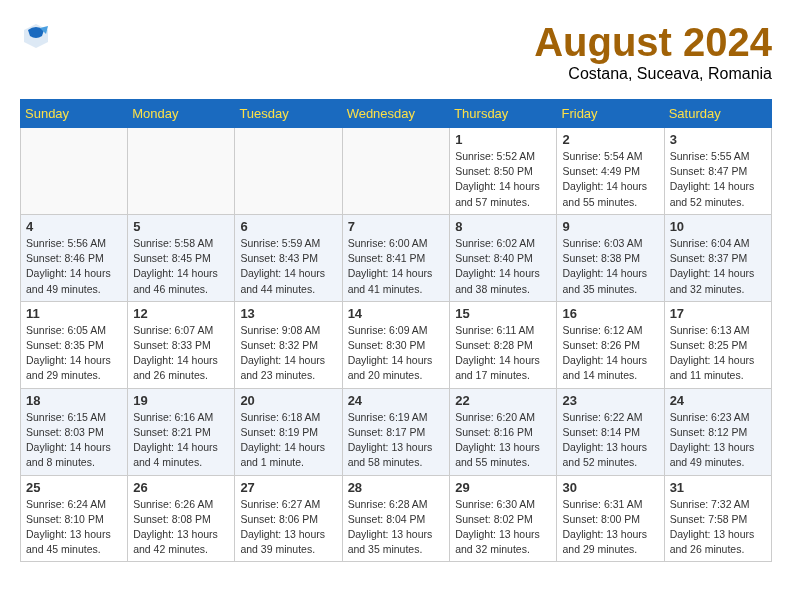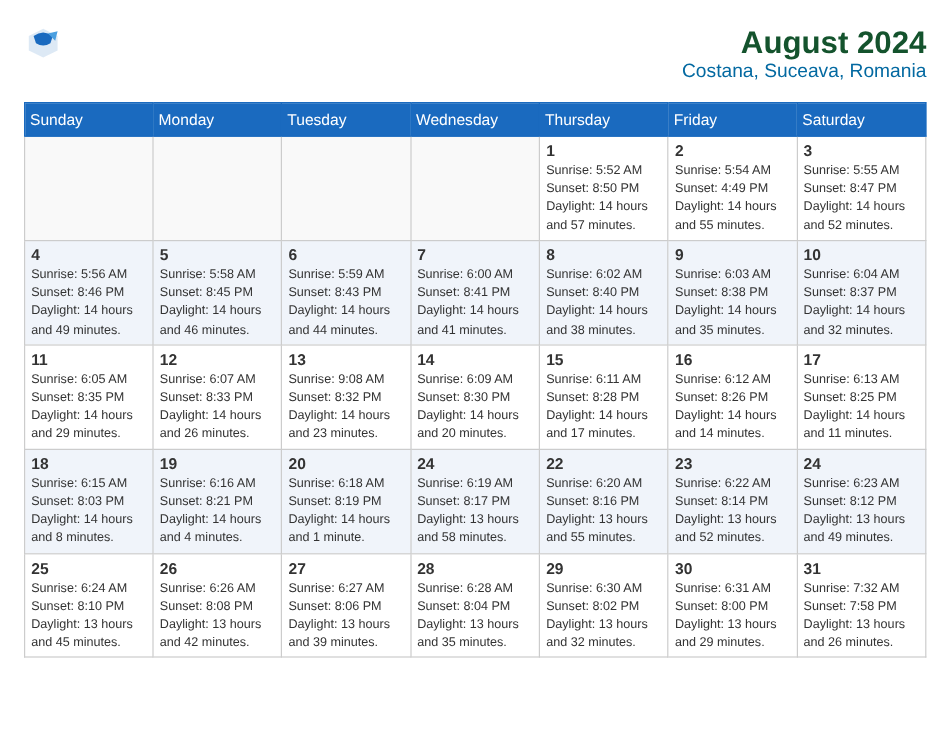--- a/index.html
+++ b/index.html
@@ -29,36 +29,36 @@
     .logo-text .blue { color: #1a6abf; }
     .logo-icon {
       width: 32px;
       height: 32px;
       margin-right: 4px;
     }
     .title-block {
       text-align: right;
     }
     .month-title {
-      font-size: 26px;
+      font-size: 40px;
       font-weight: bold;
-      color: #14532d;
+      color: #a16207;
     }
     .location {
       font-size: 16px;
-      color: #0369a1;
+      color: #000000;
     }
     .calendar {
       width: 100%;
       border-collapse: collapse;
       font-size: 11px;
     }
     .calendar th {
       background: #1a6abf;
-      color: #ffffff;
+      color: #fde047;
       padding: 6px 4px;
       text-align: left;
       font-size: 13px;
       font-weight: normal;
       border: 1px solid #1a6abf;
     }
     .calendar td {
       border: 1px solid #ccc;
       vertical-align: top;
       padding: 4px 5px;

